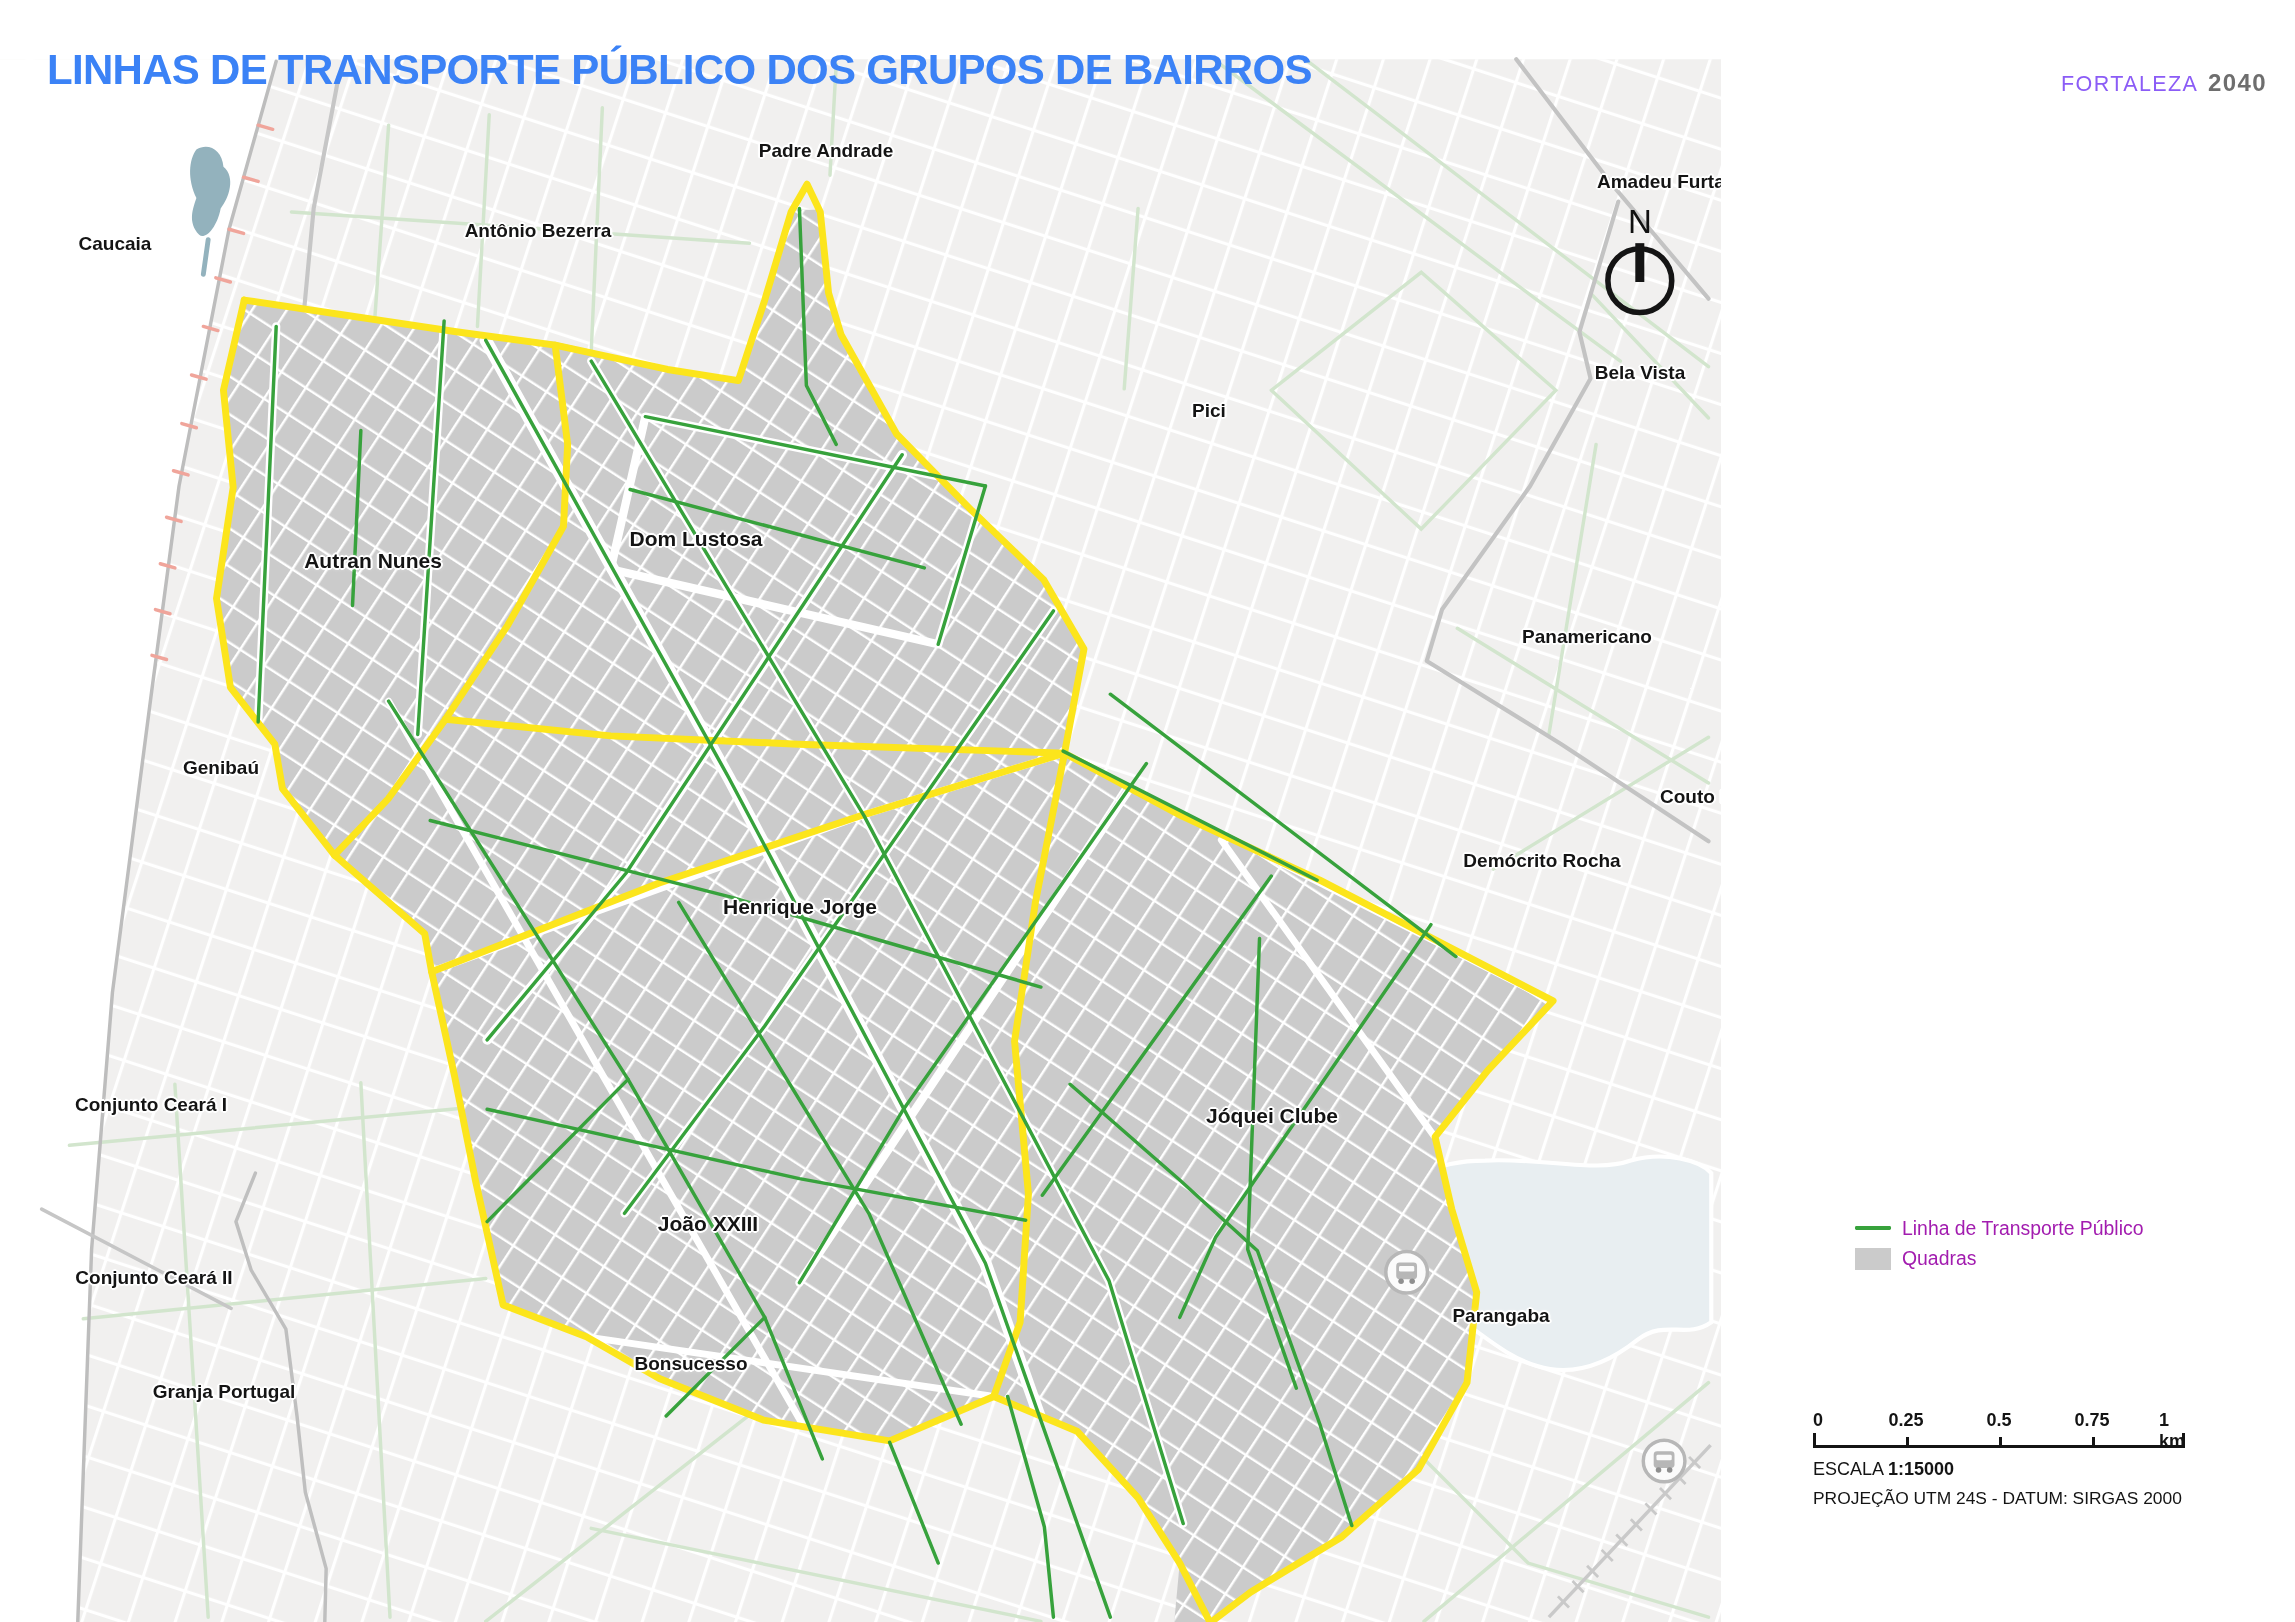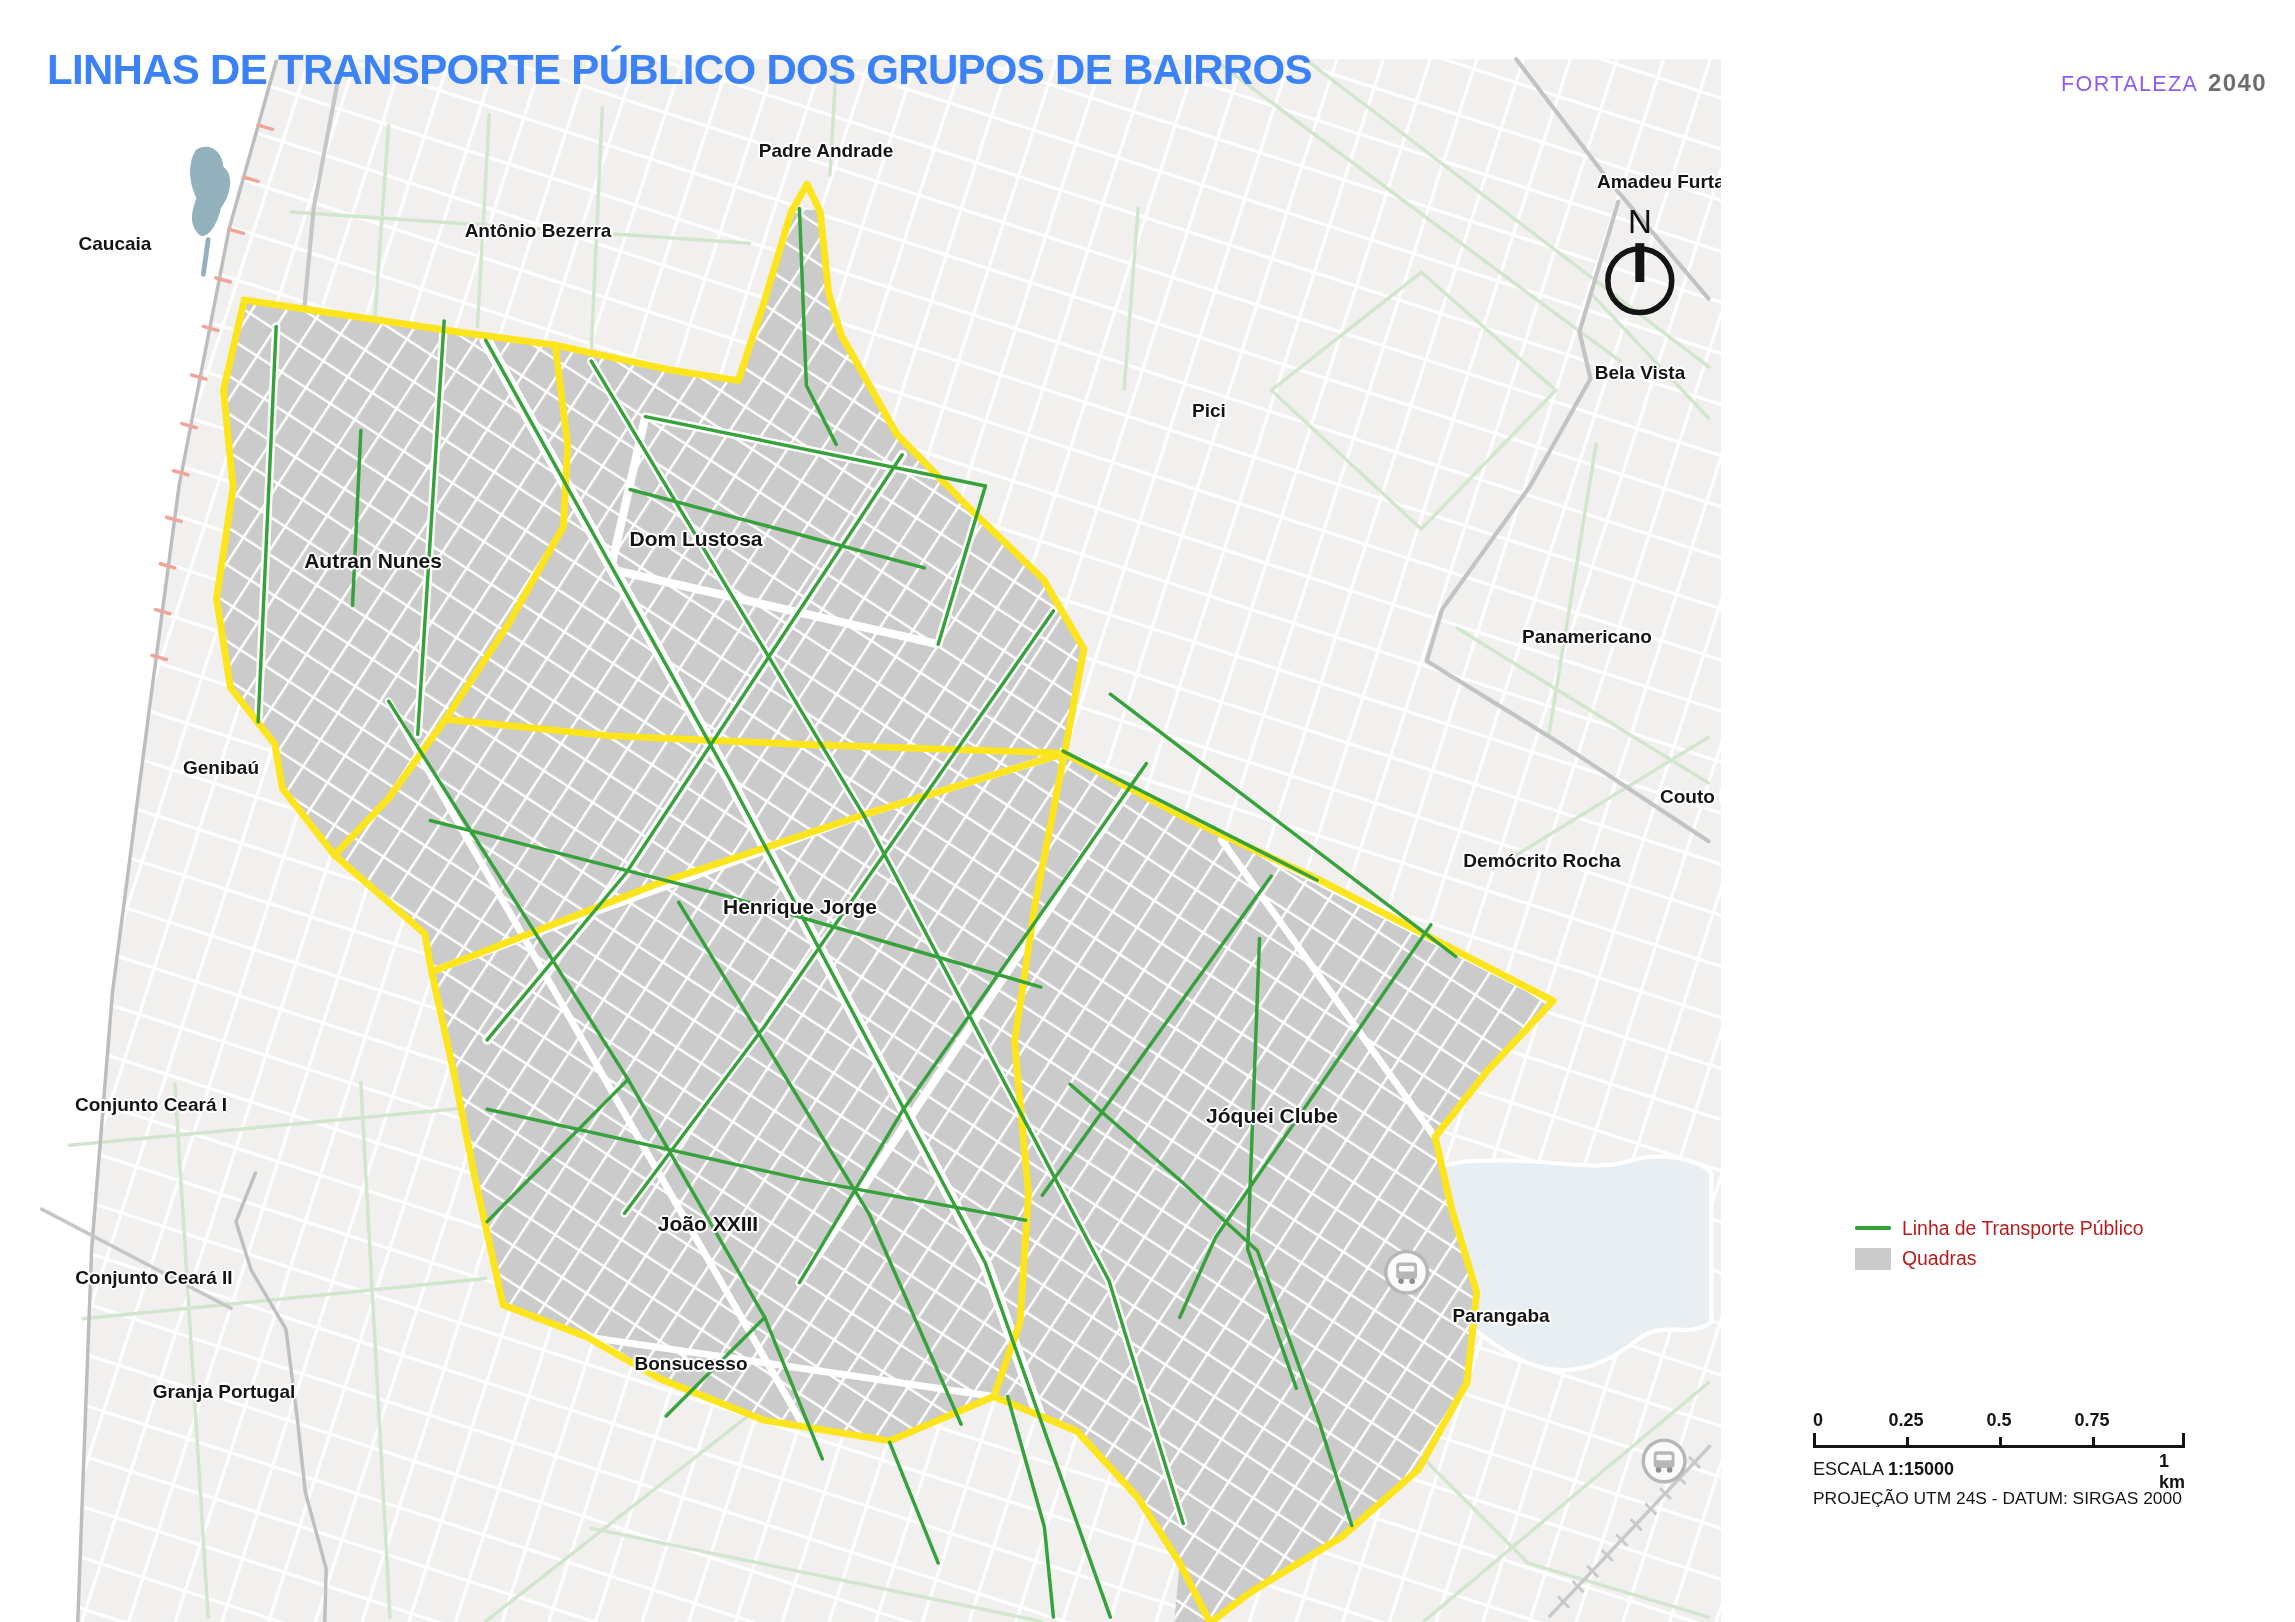--- a/index.html
+++ b/index.html
@@ -16,26 +16,26 @@
       text-shadow:-1.4px -1.4px 0 #fff,1.4px -1.4px 0 #fff,-1.4px 1.4px 0 #fff,1.4px 1.4px 0 #fff,0 -2.1px 0 #fff,
                   0 2.1px 0 #fff,-2.1px 0 0 #fff,2.1px 0 0 #fff,0 0 4.9px #fff;}
   .lb.o{font-size:19px;}
   .lb.g{font-size:21px;}
   .lb.clip{transform:translateY(-50%);}
   .north-n{position:absolute;transform:translate(-50%,-50%);font-size:33px;font-weight:400;color:#111;}
   .legend{position:absolute;left:1855px;top:1213px;}
   .legend .row{display:flex;align-items:center;height:30.5px;}
   .legend .swatch-line{width:36px;height:4.2px;border-radius:1.4px;margin-right:11px;}
   .legend .swatch-area{width:36px;height:22px;margin-right:11px;}
-  .legend .ltext{font-size:19.4px;color:#b91c1c;font-weight:400;}
+  .legend .ltext{font-size:19.4px;color:#a21caf;font-weight:400;}
   .scalebar{position:absolute;left:1813px;top:1410px;width:372px;}
   .sb-labels{position:relative;height:22px;font-size:18px;font-weight:700;color:#141414;}
   .sb-labels span{position:absolute;top:0;transform:translateX(-50%);}
   .sb-labels span:first-child{transform:none;}
-  .sb-labels span:last-child{transform:translateX(-100%);margin-top:41px;}
+  .sb-labels span:last-child{transform:translateX(-100%);}
   .sb-bar{position:relative;height:12.5px;border-bottom:3.5px solid #141414;}
   .sb-bar i{position:absolute;bottom:0;width:2.8px;background:#141414;}
   .sb-bar i.end{height:11.8px;} .sb-bar i.mid{height:7.6px;}
   .sb-escala{margin-top:11px;font-size:18px;color:#141414;}
   .sb-escala b{font-weight:700;text-align:center;}
   .sb-proj{margin-top:8.3px;font-size:17.4px;color:#141414;font-weight:400;}
 </style>
 </head>
 <body>
 

